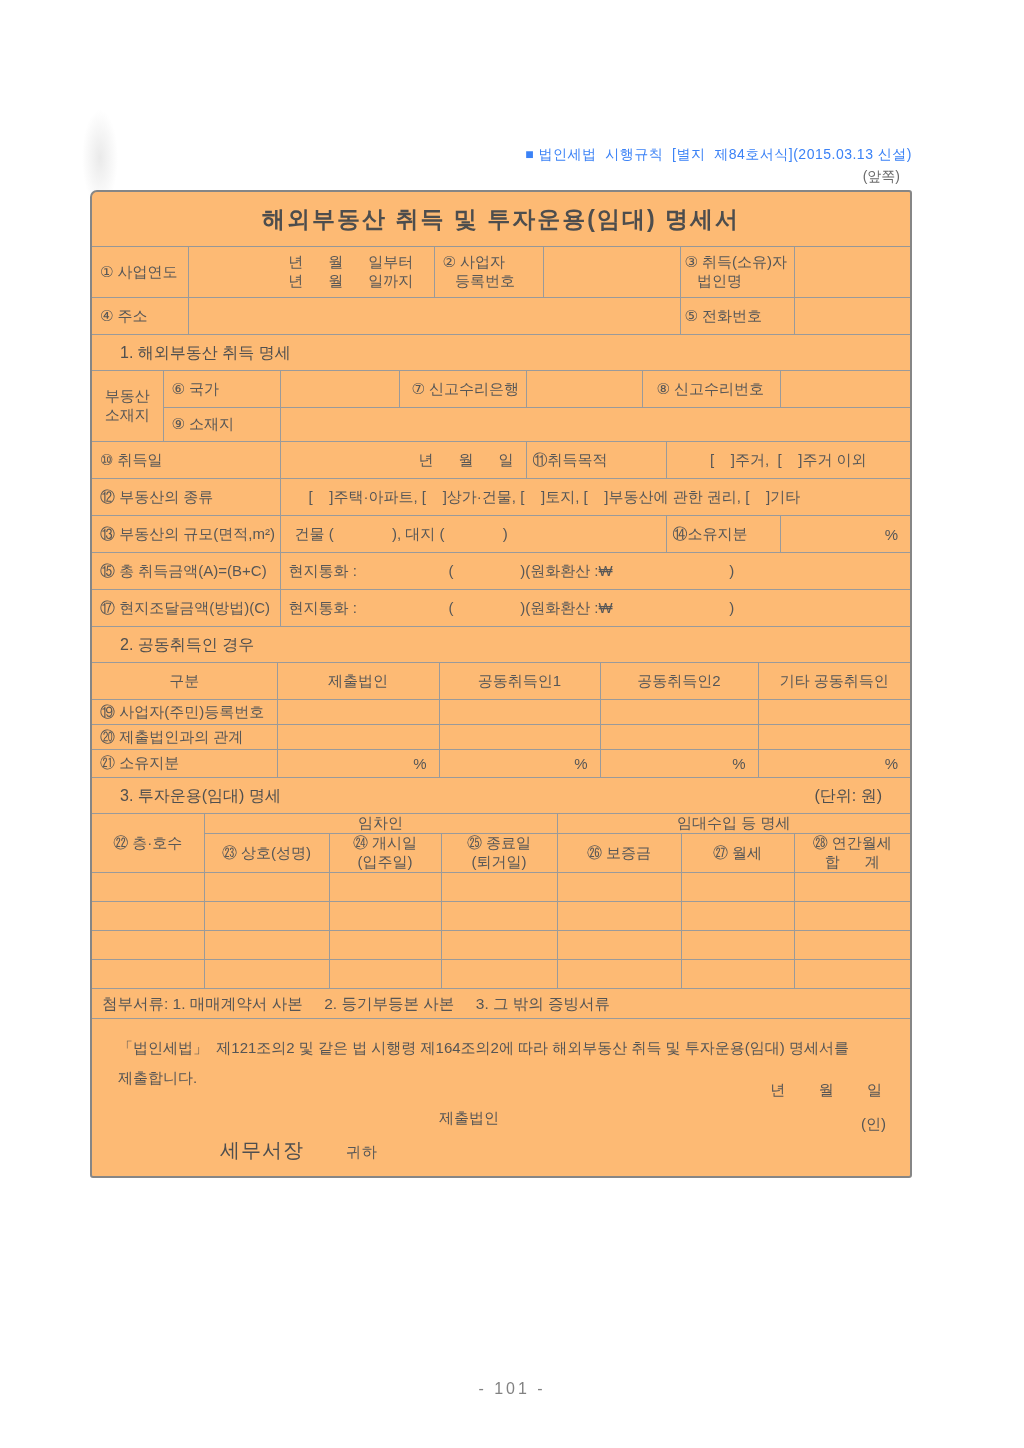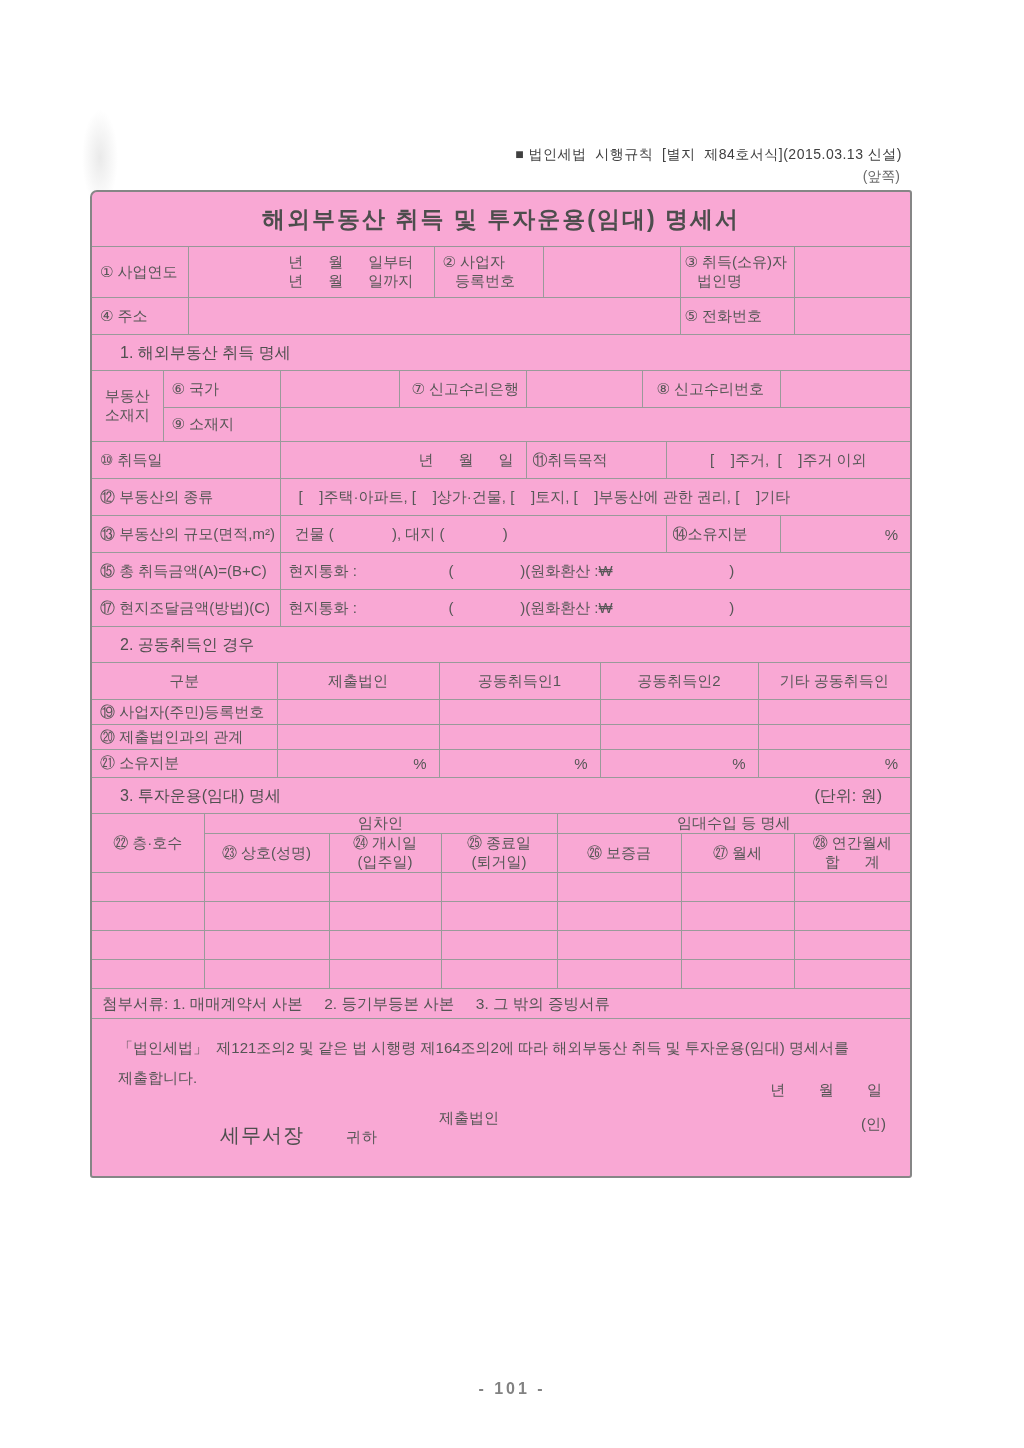--- a/index.html
+++ b/index.html
@@ -7,31 +7,31 @@
     width:1024px; height:1448px; position:relative;
     background:#ffffff;
     font-family:"Liberation Sans","DejaVu Sans",sans-serif;
     color:#575757;
   }
   .smudge {
     position:absolute; left:82px; top:110px; width:36px; height:96px;
     background:radial-gradient(closest-side, rgba(185,185,185,.30), rgba(255,255,255,0));
   }
   .top-note {
-    position:absolute; top:146px; right:122px;
-    font-size:14px; color:#404040; letter-spacing:.5px; white-space:pre;
+    position:absolute; top:146px; right:112px;
+    font-size:14px; color:#3b82f6; letter-spacing:.5px; white-space:pre;
   }
   .side-note {
     position:absolute; top:168px; right:124px;
     font-size:14px; color:#6b6b6b;
   }
   .sheet {
     position:absolute; left:90px; top:190px; width:818px;
     border:2px solid #868686; border-radius:7px 3px 3px 3px;
-    background:#f9a8d4;
+    background:#fdba74;
   }
   .title {
     height:54px; line-height:55px; text-align:center;
     font-size:23px; font-weight:bold; color:#4d4d4d; letter-spacing:2px;
     border-bottom:1px solid #979797; white-space:pre;
   }
   table { border-collapse:collapse; table-layout:fixed; width:818px; }
   td, th {
     border-right:1px solid #9a9a9a; border-bottom:1px solid #9a9a9a;
     font-size:15px; font-weight:normal; color:#575757;
@@ -55,25 +55,25 @@
   .e1 td { height:28px; }
   .attach {
     height:29px; line-height:29px; padding:0 10px;
     font-size:15.5px; color:#555; border-bottom:1px solid #9a9a9a; white-space:pre;
   }
   .decl { position:relative; height:157px; font-size:15px; color:#555; }
   .decl-text { position:absolute; left:26px; top:14px; line-height:30px; white-space:pre; }
   .decl-date { position:absolute; right:28px; top:62px; white-space:pre; }
   .decl-sub  { position:absolute; left:347px; top:90px; }
   .decl-seal { position:absolute; right:24px; top:96px; }
-  .decl-to   { position:absolute; left:128px; top:103px; font-size:20px; color:#4f4f4f; letter-spacing:1px; }
+  .decl-to   { position:absolute; left:128px; top:118px; font-size:20px; color:#4f4f4f; letter-spacing:1px; }
   .decl-to-sfx { font-size:15px; color:#575757; margin-left:42px; letter-spacing:1px; }
   .pageno {
     position:absolute; top:1380px; left:0; width:1024px; text-align:center;
-    font-size:16px; font-weight:bold; color:#828282; letter-spacing:3px; white-space:pre;
+    font-size:16px; font-weight:normal; color:#828282; letter-spacing:3px; white-space:pre;
   }
 </style>
 </head>
 <body>
 
 <div class="smudge"></div>
 
 <div class="top-note">■ 법인세법  시행규칙  [별지  제84호서식](2015.03.13 신설)</div>
 <div class="side-note">(앞쪽)</div>
 
@@ -153,21 +153,21 @@
       </colgroup>
     <tbody>
         <tr class="h37">
       <td>⑩ 취득일</td>
       <td class="pre rt">년      월      일</td>
       <td style="padding-left:6px">⑪취득목적</td>
       <td colspan="2" class="pre ctr">[    ]주거,  [    ]주거 이외</td>
     </tr>
     <tr class="h37">
       <td>⑫ 부동산의 종류</td>
-      <td colspan="4" class="pre" style="padding-left:18px">[    ]주택·아파트, [    ]상가·건물, [    ]토지, [    ]부동산에 관한 권리, [    ]기타</td>
+      <td colspan="4" class="pre" style="padding-left:28px">[    ]주택·아파트, [    ]상가·건물, [    ]토지, [    ]부동산에 관한 권리, [    ]기타</td>
     </tr>
     <tr class="h37">
       <td>⑬ 부동산의 규모(면적,m²)</td>
       <td colspan="2" class="pre" style="padding-left:14px">건물 (              ), 대지 (              )</td>
       <td style="padding-left:6px">⑭소유지분</td>
       <td class="rt">%</td>
     </tr>
     <tr class="h37">
       <td>⑮ 총 취득금액(A)=(B+C)</td>
       <td colspan="4" class="pre">현지통화 :                      (                )(원화환산 :₩                            )</td>

